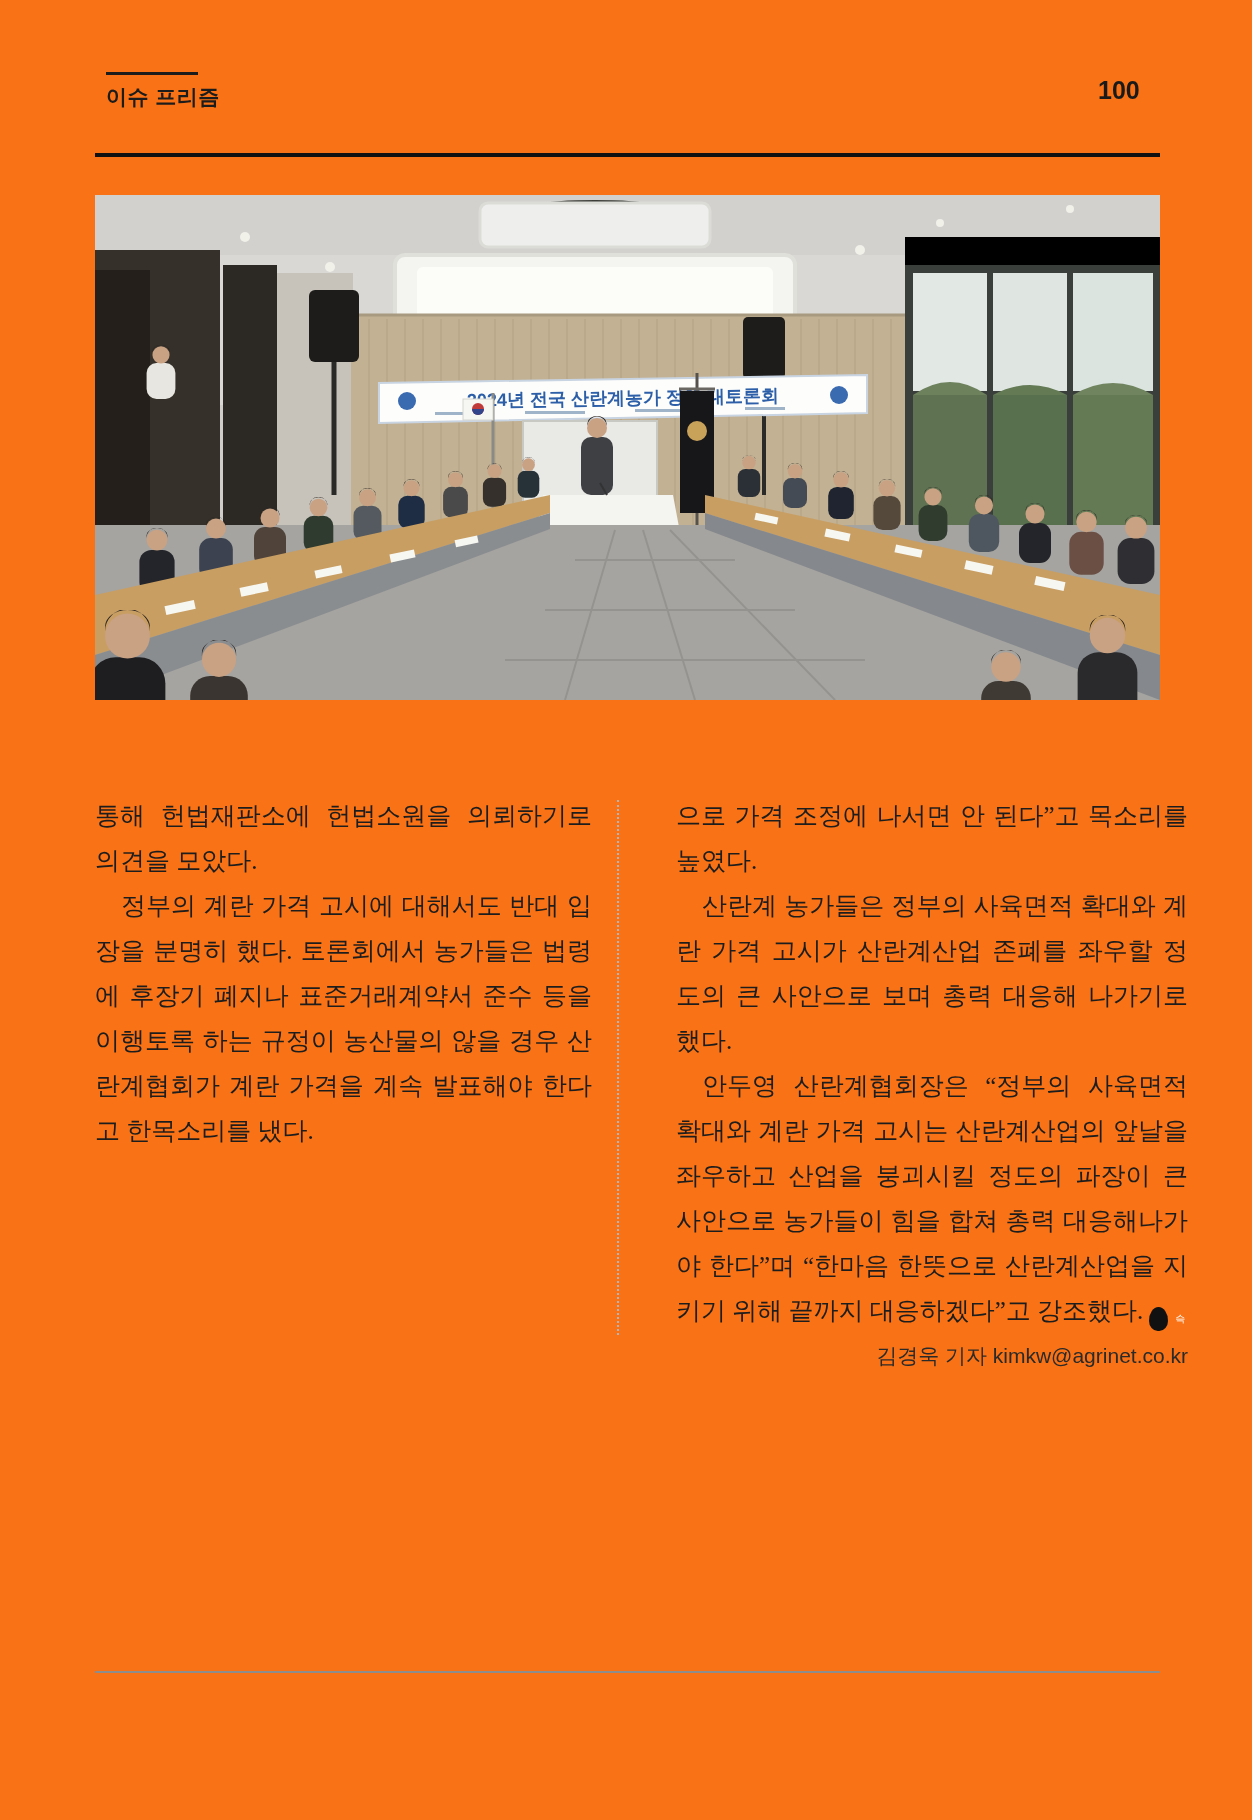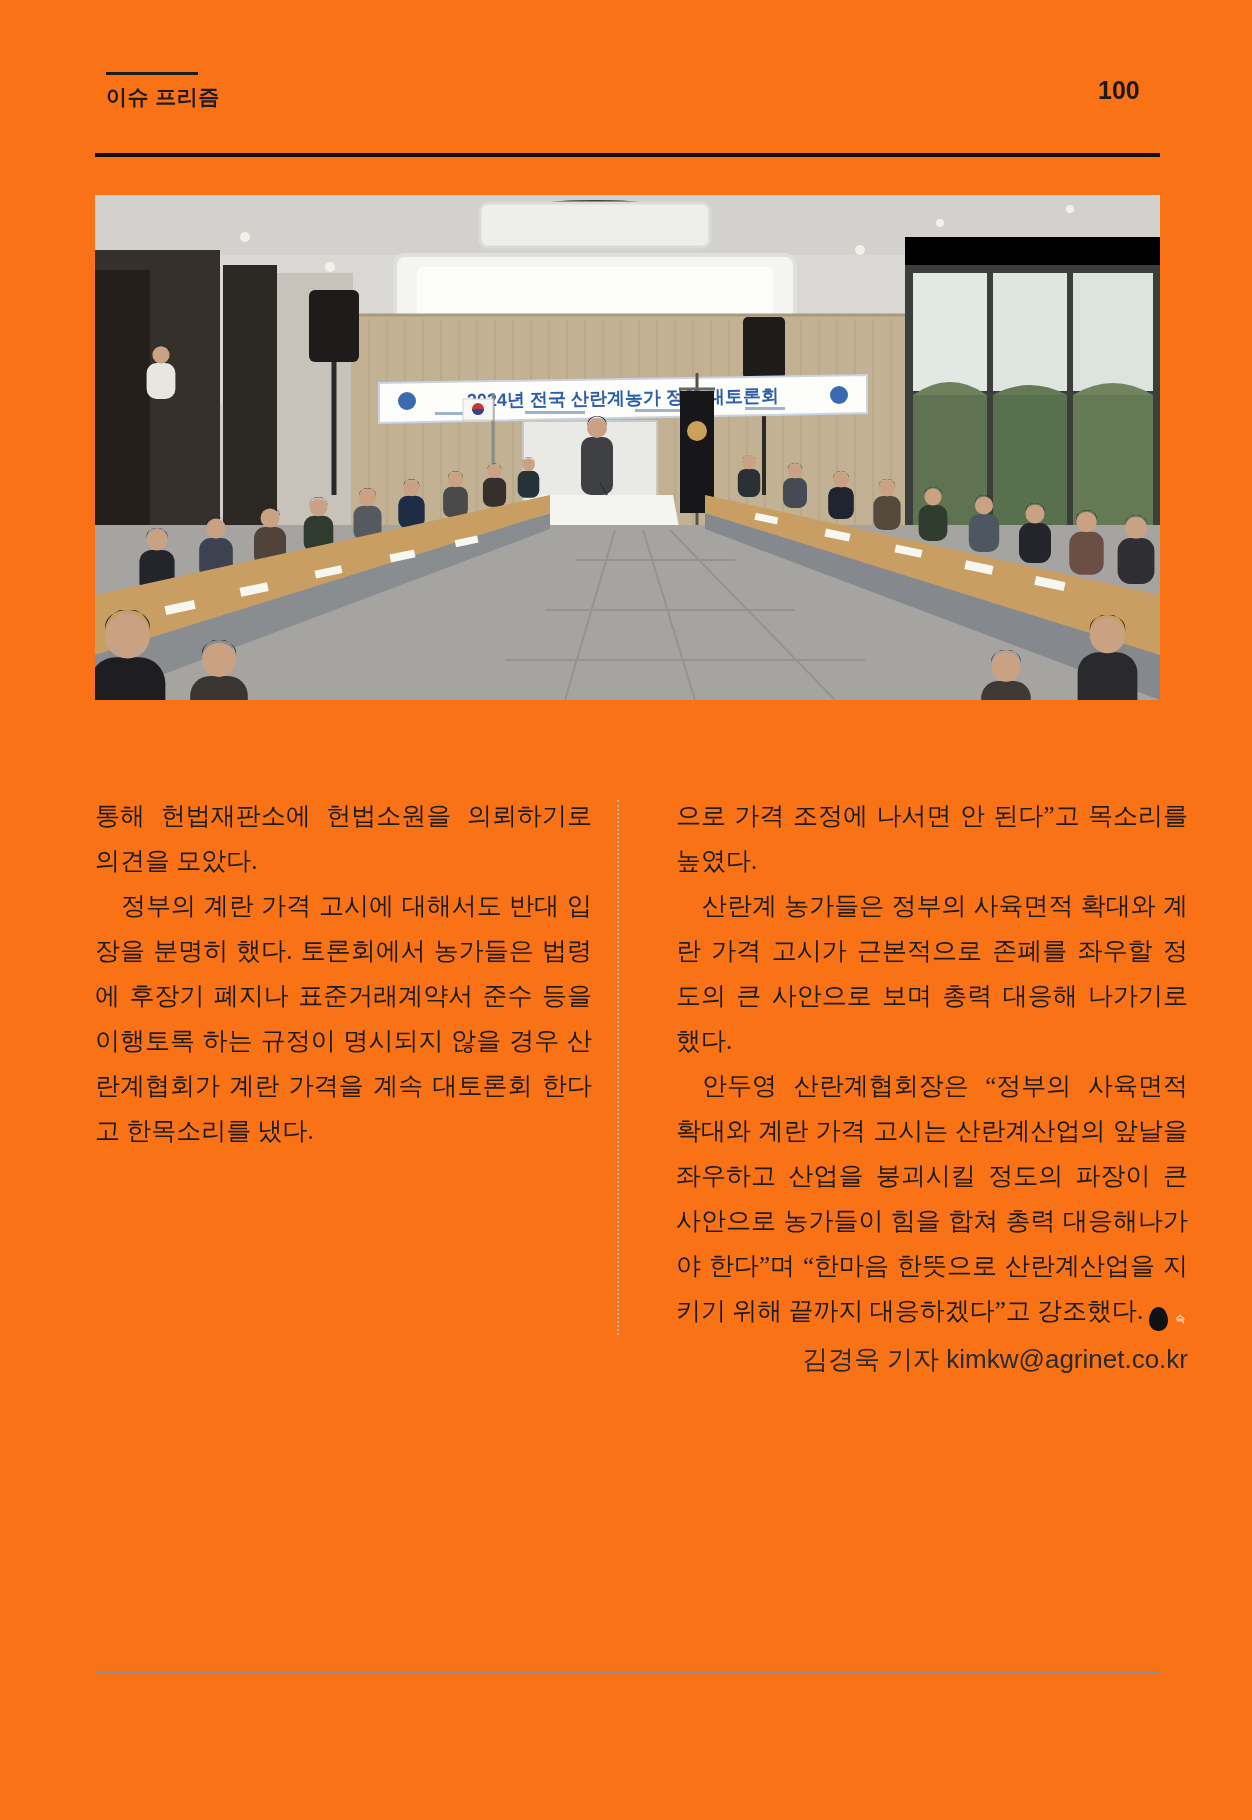--- a/index.html
+++ b/index.html
@@ -25,21 +25,21 @@
   .col-right { left:676px; width:512px; }
   .col p { font-size:25px; line-height:45px; text-align:justify; word-break:normal; }
   .col p.indent { text-indent:26px; }
   .col-divider { position:absolute; left:617px; top:800px; height:535px; border-left:2px dotted #b5b5b5; }
 
   .end-mark { display:inline-block; width:19px; height:24px; background:#111; color:#fff;
               border-radius:50% 50% 46% 46% / 58% 58% 42% 42%; font-size:10px; line-height:24px;
               text-align:center; vertical-align:-3px; margin-left:6px;
               font-family:"Liberation Sans", sans-serif; }
 
-  .byline { margin-top:9px; text-align:right; font-size:26px; color:#2a2a2a;
+  .byline { margin-top:9px; text-align:right; font-size:21px; color:#2a2a2a;
             font-family:"Liberation Sans", sans-serif; }
 
   .bottom-rule { position:absolute; left:95px; top:1671px; width:1065px; height:2px; background:#8d8d8d; }
 </style>
 </head>
 <body>
 
 <div class="page">
 
   <div class="section-wrap">
@@ -240,26 +240,26 @@
         <use href="#person" x="-15" y="415" width="95" height="142" style="color:#1e1e20"></use>
         <use href="#person" x="88" y="445" width="72" height="108" style="color:#3a3530"></use>
         <use href="#person" x="975" y="420" width="75" height="112" style="color:#2a2a2c"></use>
         <use href="#person" x="880" y="455" width="62" height="93" style="color:#3f3a33"></use>
       </g>
     </svg>
   </div>
 
   <div class="col col-left">
     <p>통해 헌법재판소에 헌법소원을 의뢰하기로 의견을 모았다.</p>
-    <p class="indent">정부의 계란 가격 고시에 대해서도 반대 입장을 분명히 했다. 토론회에서 농가들은 법령에 후장기 폐지나 표준거래계약서 준수 등을 이행토록 하는 규정이 명시되지 않을 경우 산란계협회가 계란 가격을 계속 대토론회 한다고 한목소리를 냈다.</p>
+    <p class="indent">정부의 계란 가격 고시에 대해서도 반대 입장을 분명히 했다. 토론회에서 농가들은 법령에 후장기 폐지나 표준거래계약서 준수 등을 이행토록 하는 규정이 농산물의 않을 경우 산란계협회가 계란 가격을 계속 발표해야 한다고 한목소리를 냈다.</p>
   </div>
 
   <div class="col-divider"></div>
 
   <div class="col col-right">
     <p>으로 가격 조정에 나서면 안 된다”고 목소리를 높였다.</p>
-    <p class="indent">산란계 농가들은 정부의 사육면적 확대와 계란 가격 고시가 근본적으로 존폐를 좌우할 정도의 큰 사안으로 보며 총력 대응해 나가기로 했다.</p>
+    <p class="indent">산란계 농가들은 정부의 사육면적 확대와 계란 가격 고시가 산란계산업 존폐를 좌우할 정도의 큰 사안으로 보며 총력 대응해 나가기로 했다.</p>
     <p class="indent"><span>안두영 산란계협회장은 “정부의 사육면적 확대와 계란 가격 고시는 산란계산업의 앞날을 좌우하고 산업을 붕괴시킬 정도의 파장이 큰 사안으로 농가들이 힘을 합쳐 총력 대응해나가야 한다”며 “한마음 한뜻으로 산란계산업을 지키기 위해 끝까지 대응하겠다”고 강조했다.</span><span class="end-mark">슥</span></p>
     <div class="byline">김경욱 기자 kimkw@agrinet.co.kr</div>
   </div>
 
   <div class="bottom-rule"></div>
 </div>
 
 </body></html>

